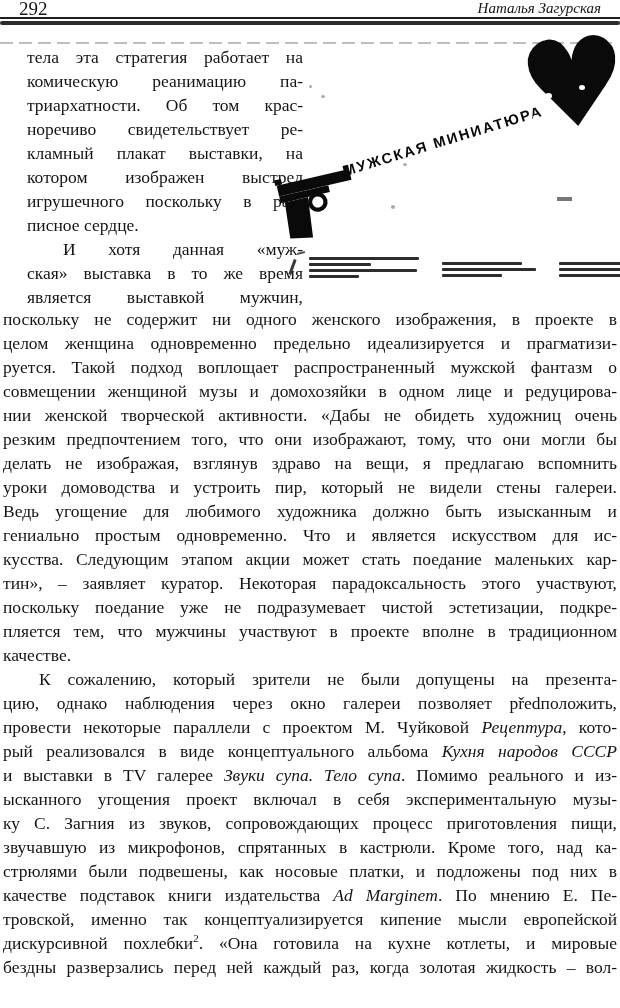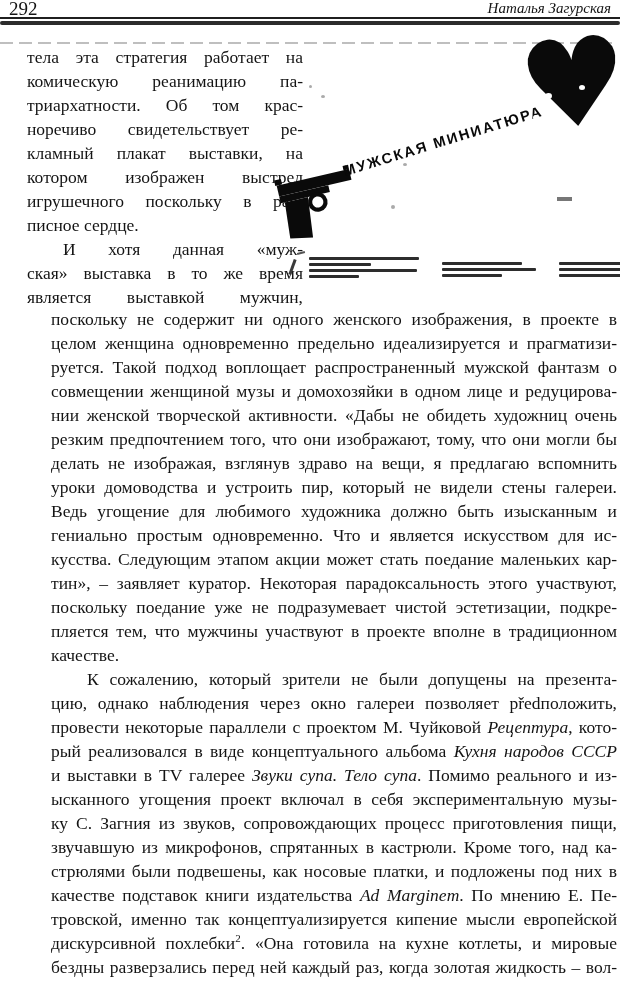--- a/index.html
+++ b/index.html
@@ -4,21 +4,21 @@
 <style>
   html,body{margin:0;padding:0;background:#e8e8e8;}
   .page{
     position:relative;width:620px;height:1008px;background:#ffffff;
     margin:0 auto;overflow:hidden;color:#141414;
     font-family:"Liberation Serif","DejaVu Serif",serif;
   }
   
   .header{position:relative;height:45px;}
   .header-row{display:flex;justify-content:space-between;align-items:flex-end;
-    padding:0 9px;height:17px;}
+    padding:0 19px;height:17px;}
   .page-num{font-size:19px;line-height:17px;}
   .running-head{font-size:15px;line-height:17px;font-style:italic;}
   .rule-thin{position:absolute;left:0;right:0;top:17px;height:2px;background:#1f1f1f;}
   .rule-thick{position:absolute;left:0;right:0;top:21px;height:4px;background:#2c2c2c;border-radius:2px;}
   .rule-faint{position:absolute;left:0;right:8px;top:42px;height:2px;opacity:.55;
     background:repeating-linear-gradient(90deg,#8a8a8a 0 13px,transparent 13px 19px);}
   
   .columns{position:relative;height:262px;}
   .leftcol{position:absolute;left:3px;top:0;width:276px;margin-left:24px;}
   .poster{position:absolute;left:283px;top:0;width:337px;height:262px;}
@@ -40,21 +40,21 @@
   .fineprint{position:absolute;top:212px;left:26px;width:300px;display:flex;gap:23px;}
   .fp-group{display:flex;flex-direction:column;gap:3px;}
   .fp-line{height:3px;background:#2d2d2d;border-radius:1px;}
   
   .line{height:24px;line-height:24px;font-size:17.5px;
     text-align:justify;text-align-last:justify;overflow:hidden;white-space:normal;}
   .line.end{text-align-last:left;}
   .line.ind{text-indent:36px;}
   .line em{font-style:italic;}
   .line sup{font-size:11px;line-height:0;vertical-align:super;}
-  .bodytext{padding:0 3px;margin-left:48px;}
+  .bodytext{padding:0 3px;}
 </style>
 </head>
 <body>
 
 <div class="page">
 
   <div class="header">
     <div class="header-row">
       <span class="page-num">292</span>
       <span class="running-head">Наталья Загурская</span>

